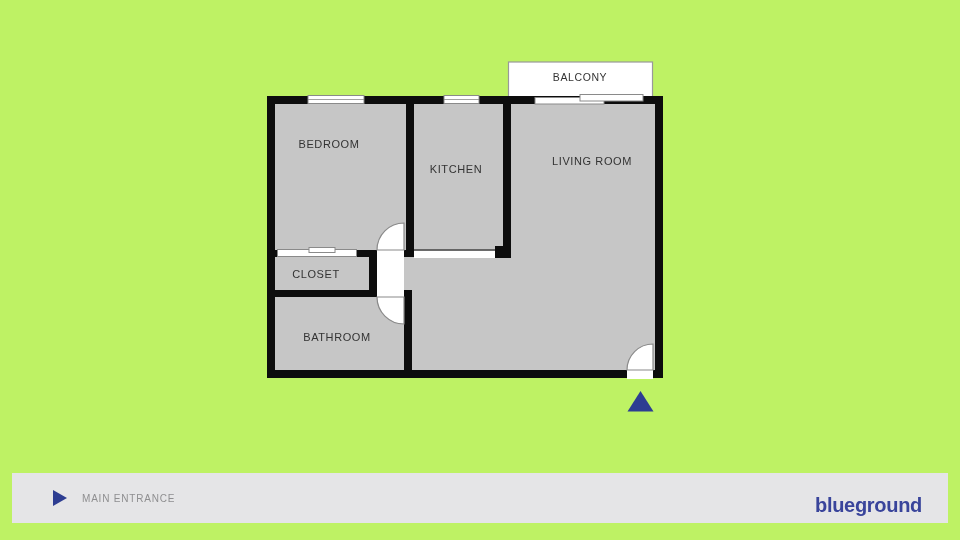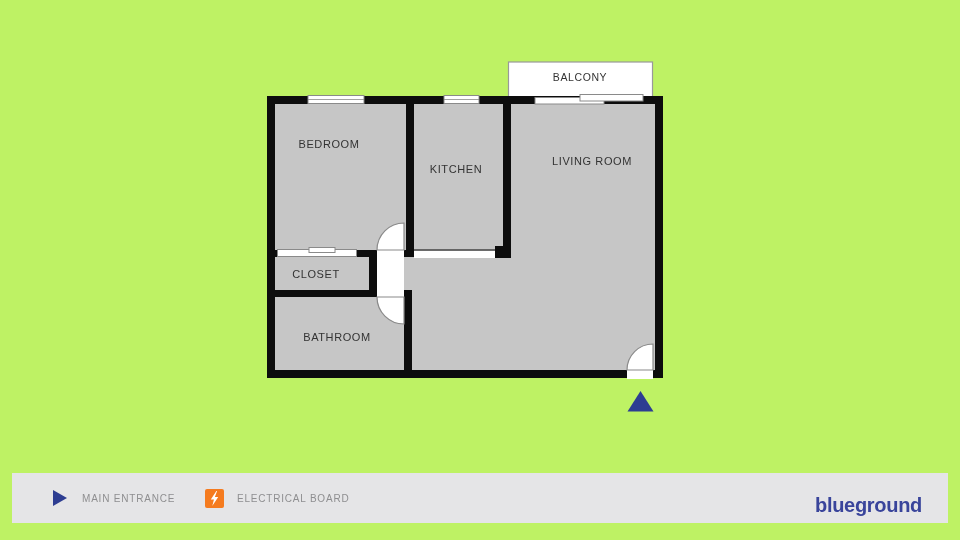--- a/index.html
+++ b/index.html
@@ -96,25 +96,17 @@
 
   <div class="legend-bar">
 
     <div class="legend-item legend-item-1">
       <svg class="entrance-icon" width="16" height="18" viewBox="0 0 16 18">
         <polygon points="1,1 15,9 1,17" fill="#2d3d92"></polygon>
       </svg>
       <span class="legend-label">MAIN ENTRANCE</span>
     </div>
 
-    <div class="legend-item legend-item-2">
-      <span class="bolt-box">
-        <svg width="13" height="15" viewBox="0 0 14 16">
-          <polygon points="9,0 3,9 6.4,9 4.6,16 11,6.5 7.4,6.5 9.8,0" fill="#ffffff"></polygon>
-        </svg>
-      </span>
-      <span class="legend-label">ELECTRICAL BOARD</span>
-    </div>
 
     <div class="brand">blueground</div>
   </div>
 
 </div>
 
 </body></html>

